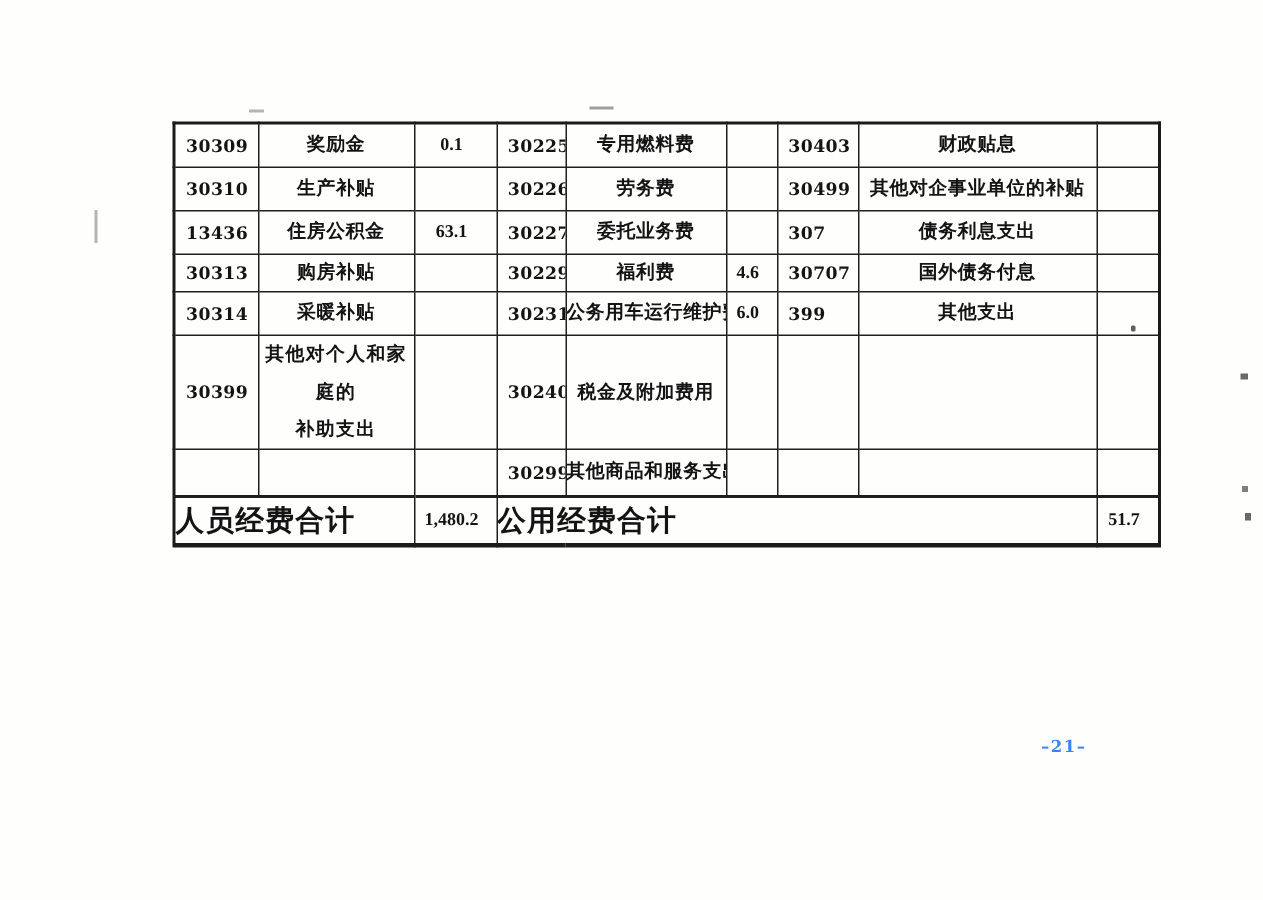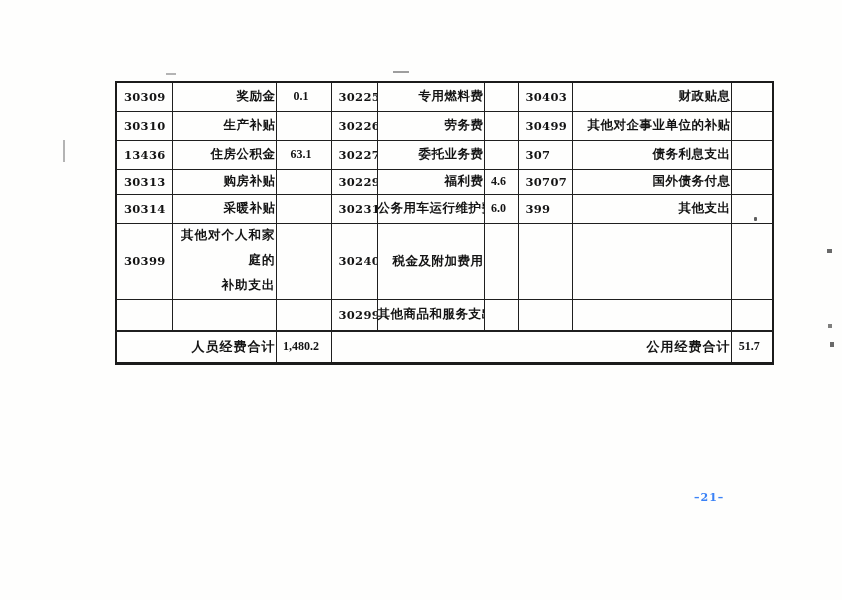--- a/index.html
+++ b/index.html
@@ -39,40 +39,39 @@
   td.code {
     font-family:"DejaVu Serif", serif;
     font-size:11.5px;
     letter-spacing:.3px;
     text-align:left;
     padding-left:7px;
     white-space:nowrap;
   }
   td.label {
     font-size:12.5px;
-    text-align:right;
+    text-align:center;
     white-space:nowrap;
     letter-spacing:.5px;
-    font-family:Liberation Mono, monospace;
   }
   td.label.pre {
     white-space:pre-line;
     line-height:25px;
     letter-spacing:1px;
   }
   td.val {
     font-family:Liberation Serif, serif;
     font-size:12px;
     text-align:center;
     padding-right:5px;
     white-space:nowrap;
   }
   td.total-label {
-    font-size:13px;
-    text-align:right;
+    font-size:19px;
+    text-align:left;
     letter-spacing:1px;
   }
 
   .page-number {
     position:absolute;
     left:694px; top:491px;
     font-family:"DejaVu Serif", serif;
     font-weight:bold;
     font-size:11px;
     letter-spacing:1px;

